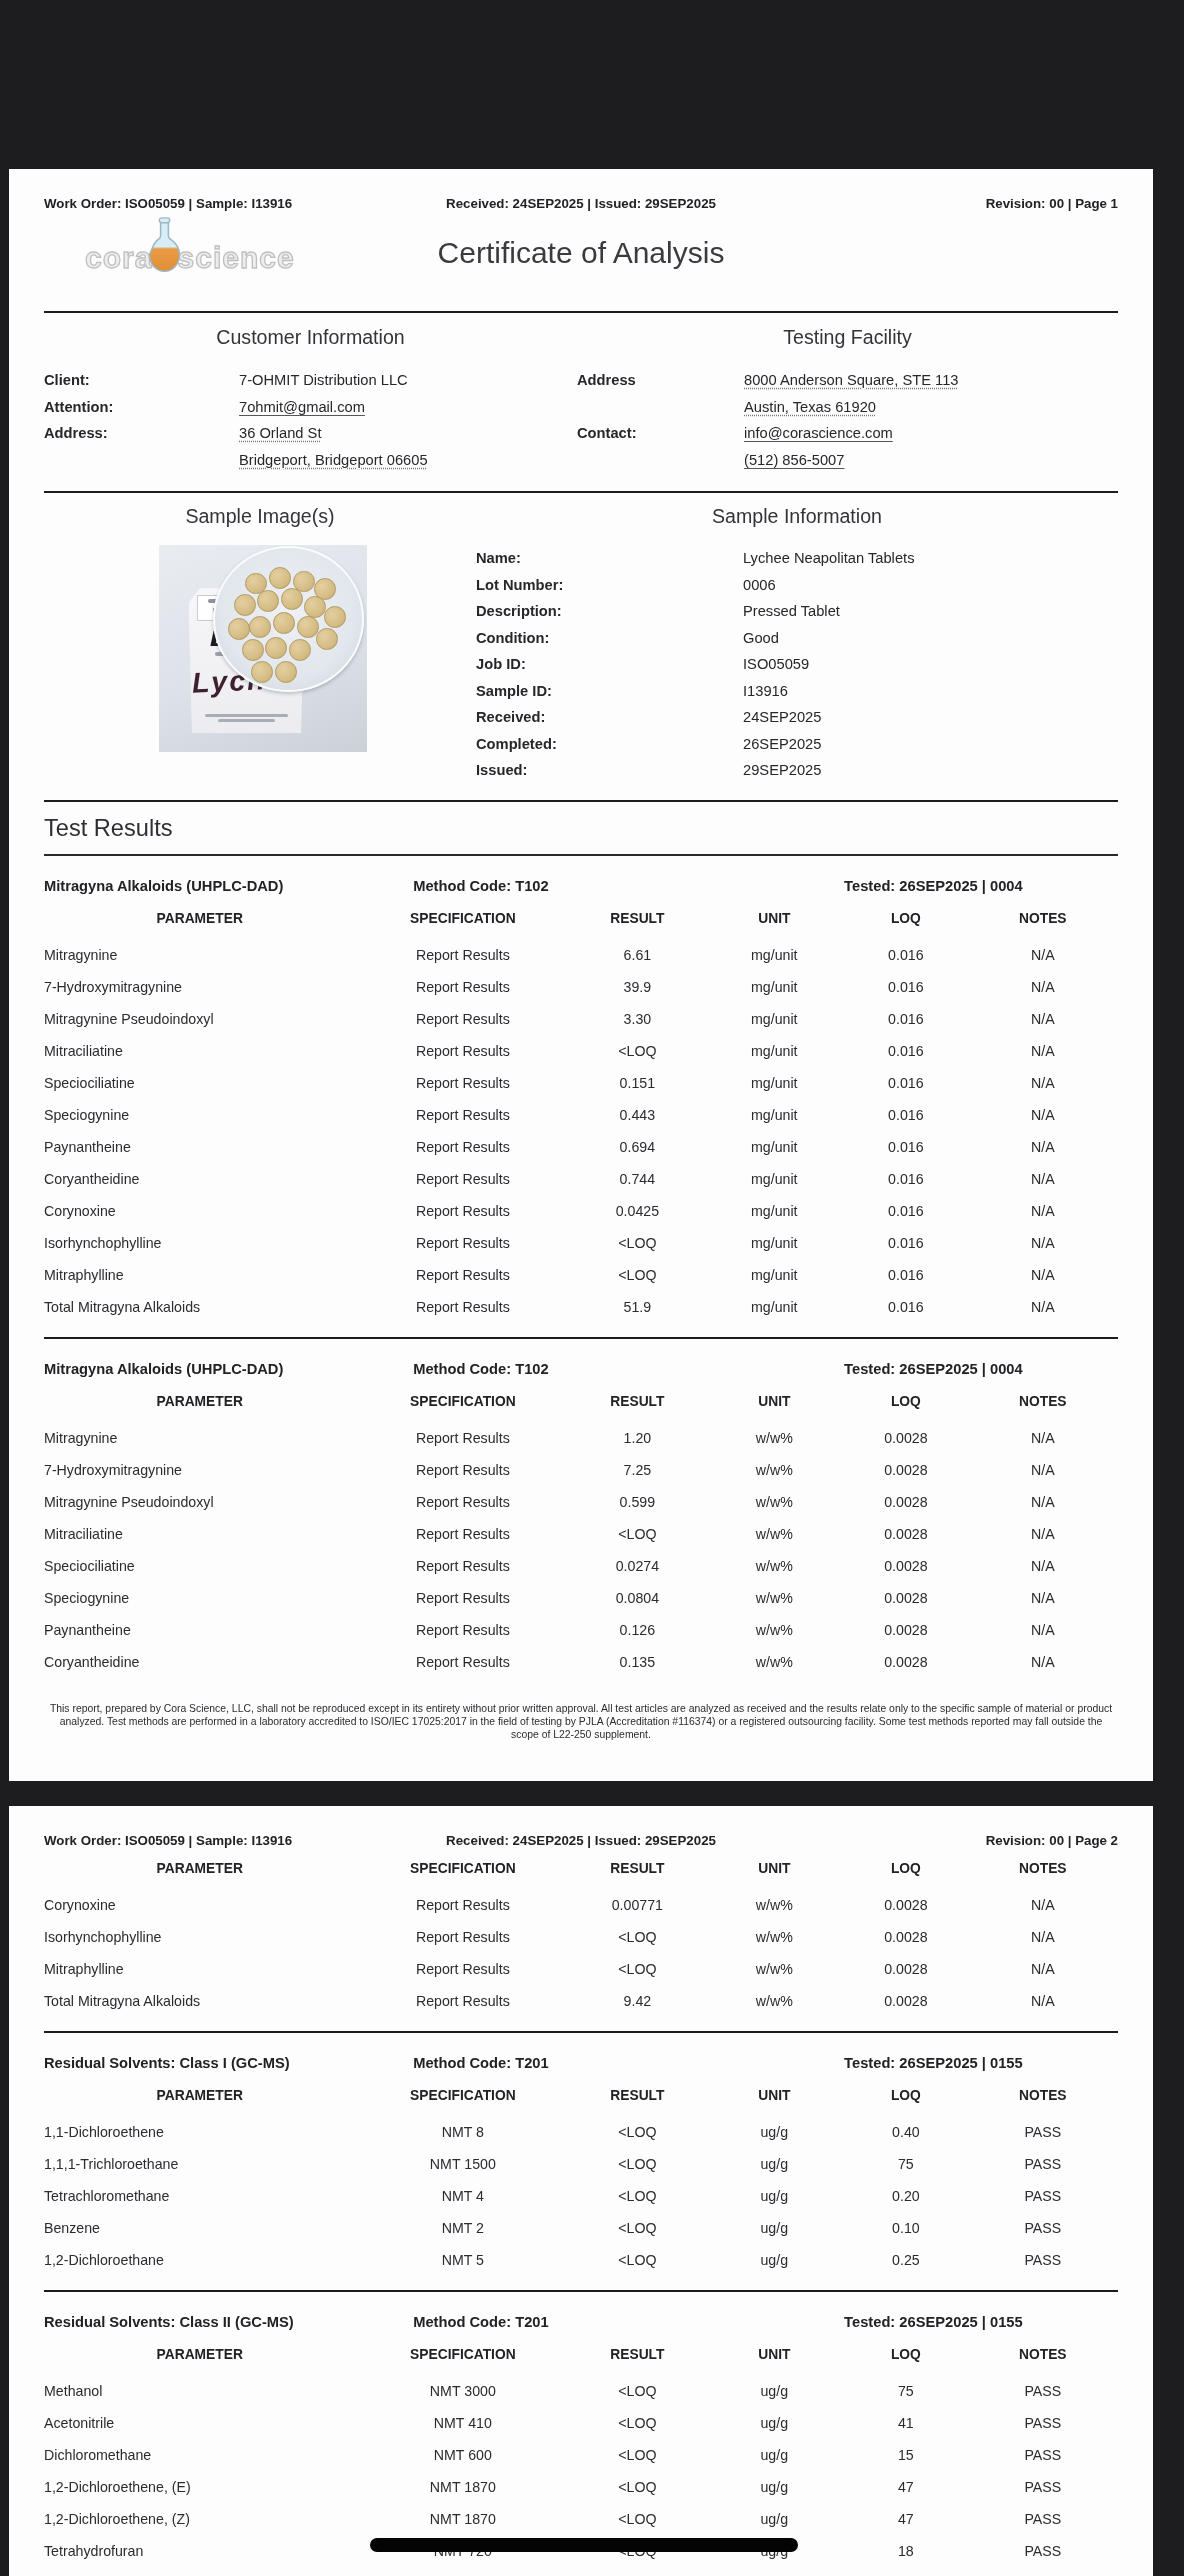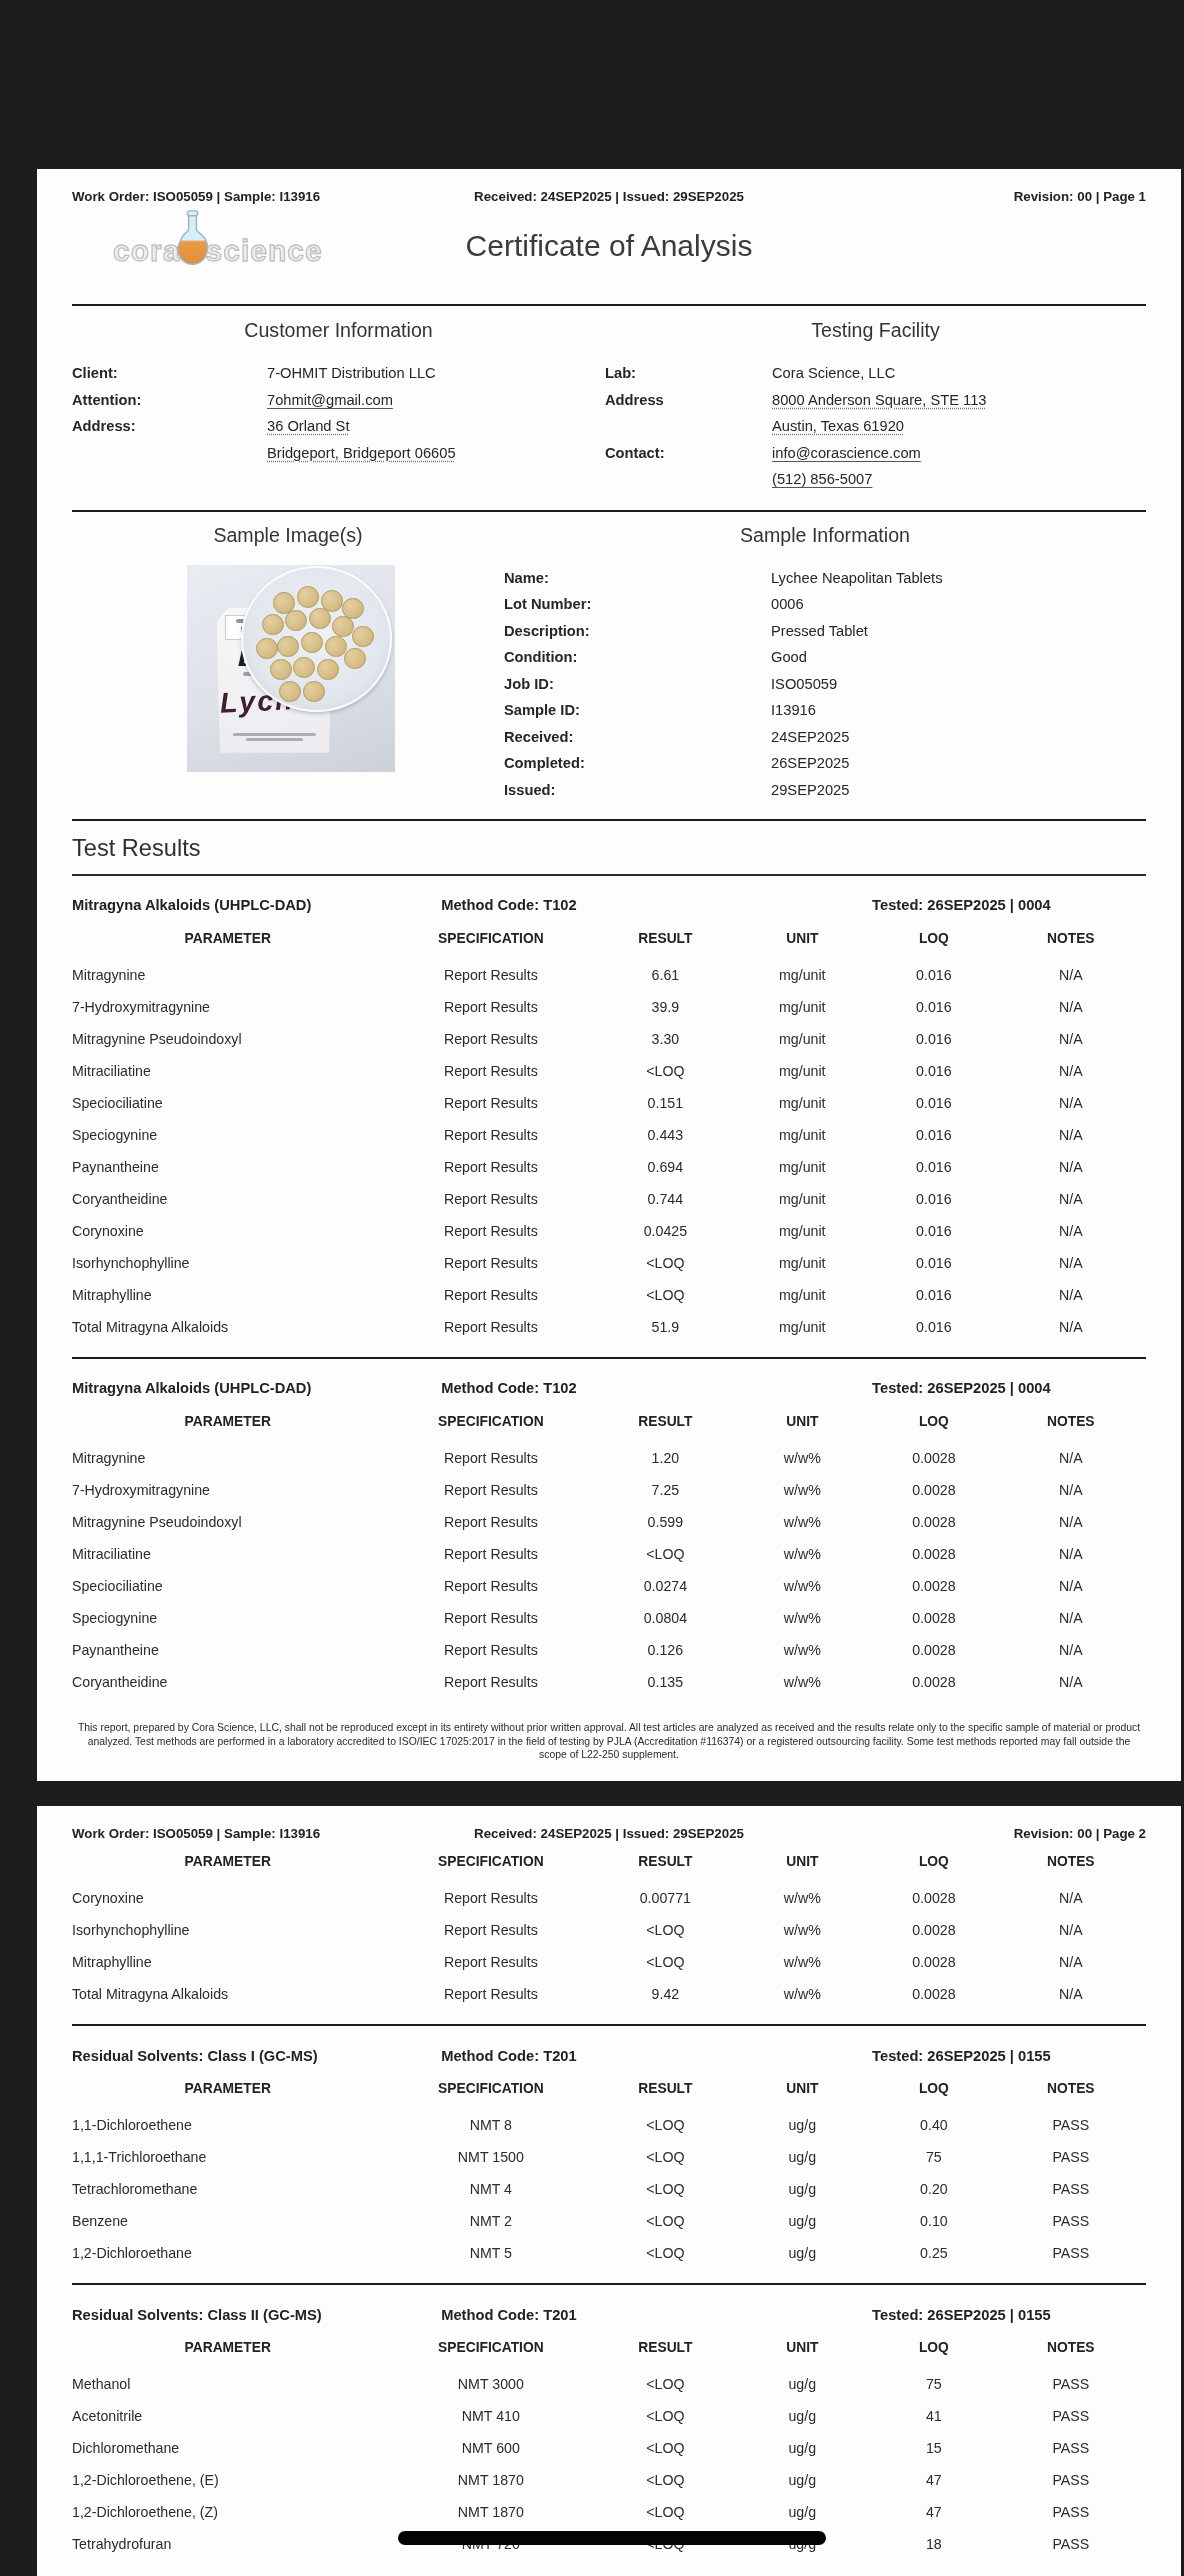--- a/index.html
+++ b/index.html
@@ -4,22 +4,22 @@
 <style>
   * { box-sizing: border-box; margin: 0; padding: 0; }
   html, body { margin: 0; }
   body {
     width: 1185px; height: 2576px; position: relative;
     background: #1d1d20; overflow: hidden;
     font-family: "Liberation Sans", sans-serif;
     color: #26262b;
   }
   .page {
-    position: absolute; left: 37px; width: 1144px;
-    background: #fdfdfd; padding: 4px 35px; overflow: hidden;
+    position: absolute; left: 9px; width: 1144px;
+    background: #fdfdfd; padding: 11px 35px; overflow: hidden;
   }
   .page1 { top: 169px; height: 1612px; }
   .page2 { top: 1806px; height: 770px; }
 
   .hdr-row { display: flex; padding-top: 15.7px; font-size: 13.3px; font-weight: bold; color: #222226; }
   .hdr-row .hl { flex: 1; text-align: left; }
   .hdr-row .hc { flex: 1.25; text-align: center; }
   .hdr-row .hr2 { flex: 1; text-align: right; }
 
   .brand-row { position: relative; height: 100px; }
@@ -144,24 +144,20 @@
       <div class="kv">
         <span class="lbl">Address:</span>
         <span>
           <span class="u-dot">36 Orland St</span><br>
           <span class="u-dot">Bridgeport, Bridgeport 06605</span>
         </span>
       </div>
     </div>
     <div class="info-col col-fac">
       <h2>Testing Facility</h2>
-      <div class="kv">
-        <span class="lbl">Lab:</span>
-        <span>Cora Science, LLC</span>
-      </div>
       <div class="kv">
         <span class="lbl">Address</span>
         <span>
           <span class="u-dot">8000 Anderson Square, STE 113</span><br>
           <span class="u-dot">Austin, Texas 61920</span>
         </span>
       </div>
       <div class="kv">
         <span class="lbl">Contact:</span>
         <span>

